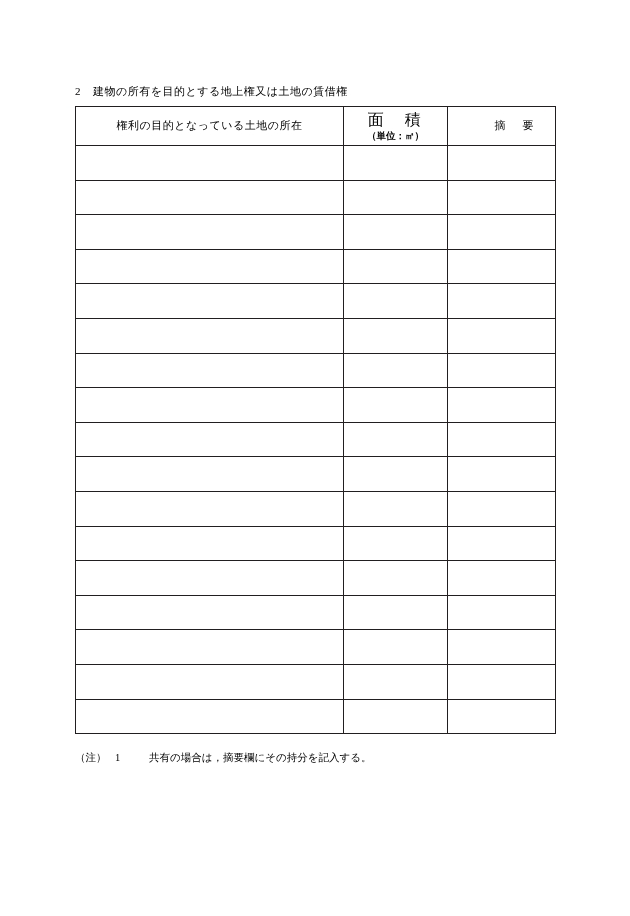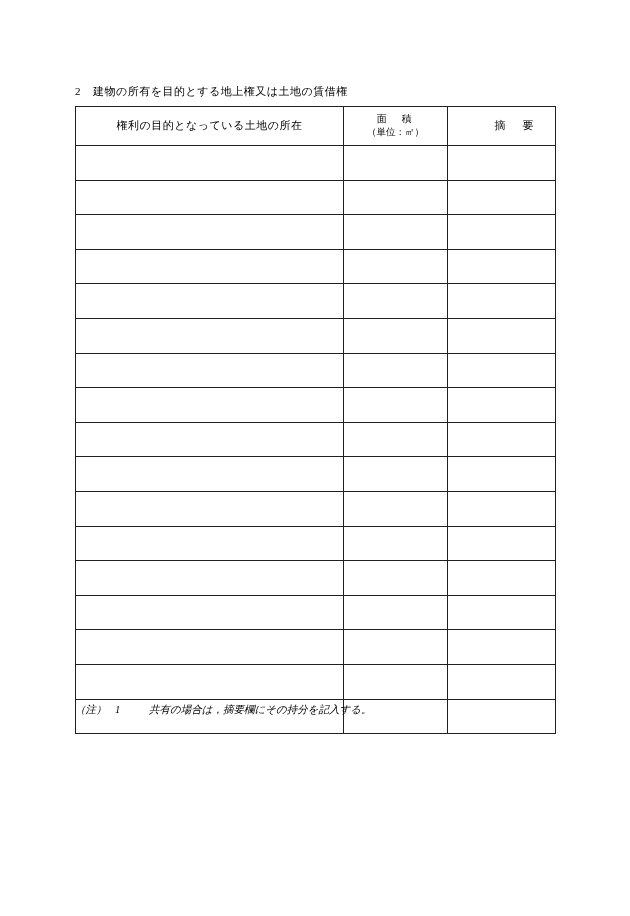--- a/index.html
+++ b/index.html
@@ -56,46 +56,46 @@
   }
   .col-location { width: 268px; }
   .col-area { width: 104px; }
   .col-remarks { width: 108px; }
 
   .hdr-location {
     font-size: 11px;
     letter-spacing: 0.5px;
   }
   .hdr-area-main {
-    font-size: 10px;
+    font-size: 16px;
     letter-spacing: 2.5px;
     display: block;
   }
   .hdr-area-sub {
     font-size: 9.5px;
     letter-spacing: 0px;
     display: block;
     margin-top: 1px;
+    font-weight: bold;
   }
   .hdr-remarks {
     font-size: 11px;
     letter-spacing: 3px;
     margin-left: 28px;
   }
   tbody td {
     height: 33.6px;
   }
   .notes {
     position: absolute;
     left: 75px;
-    top: 700px;
+    top: 748px;
     font-size: 10.5px;
     line-height: 1.9;
     white-space: nowrap;
-    font-style: italic;
   }
   .note-row {
     display: block;
   }
   .note-label {
     display: inline-block;
     width: 40px;
   }
   .note-num {
     display: inline-block;

